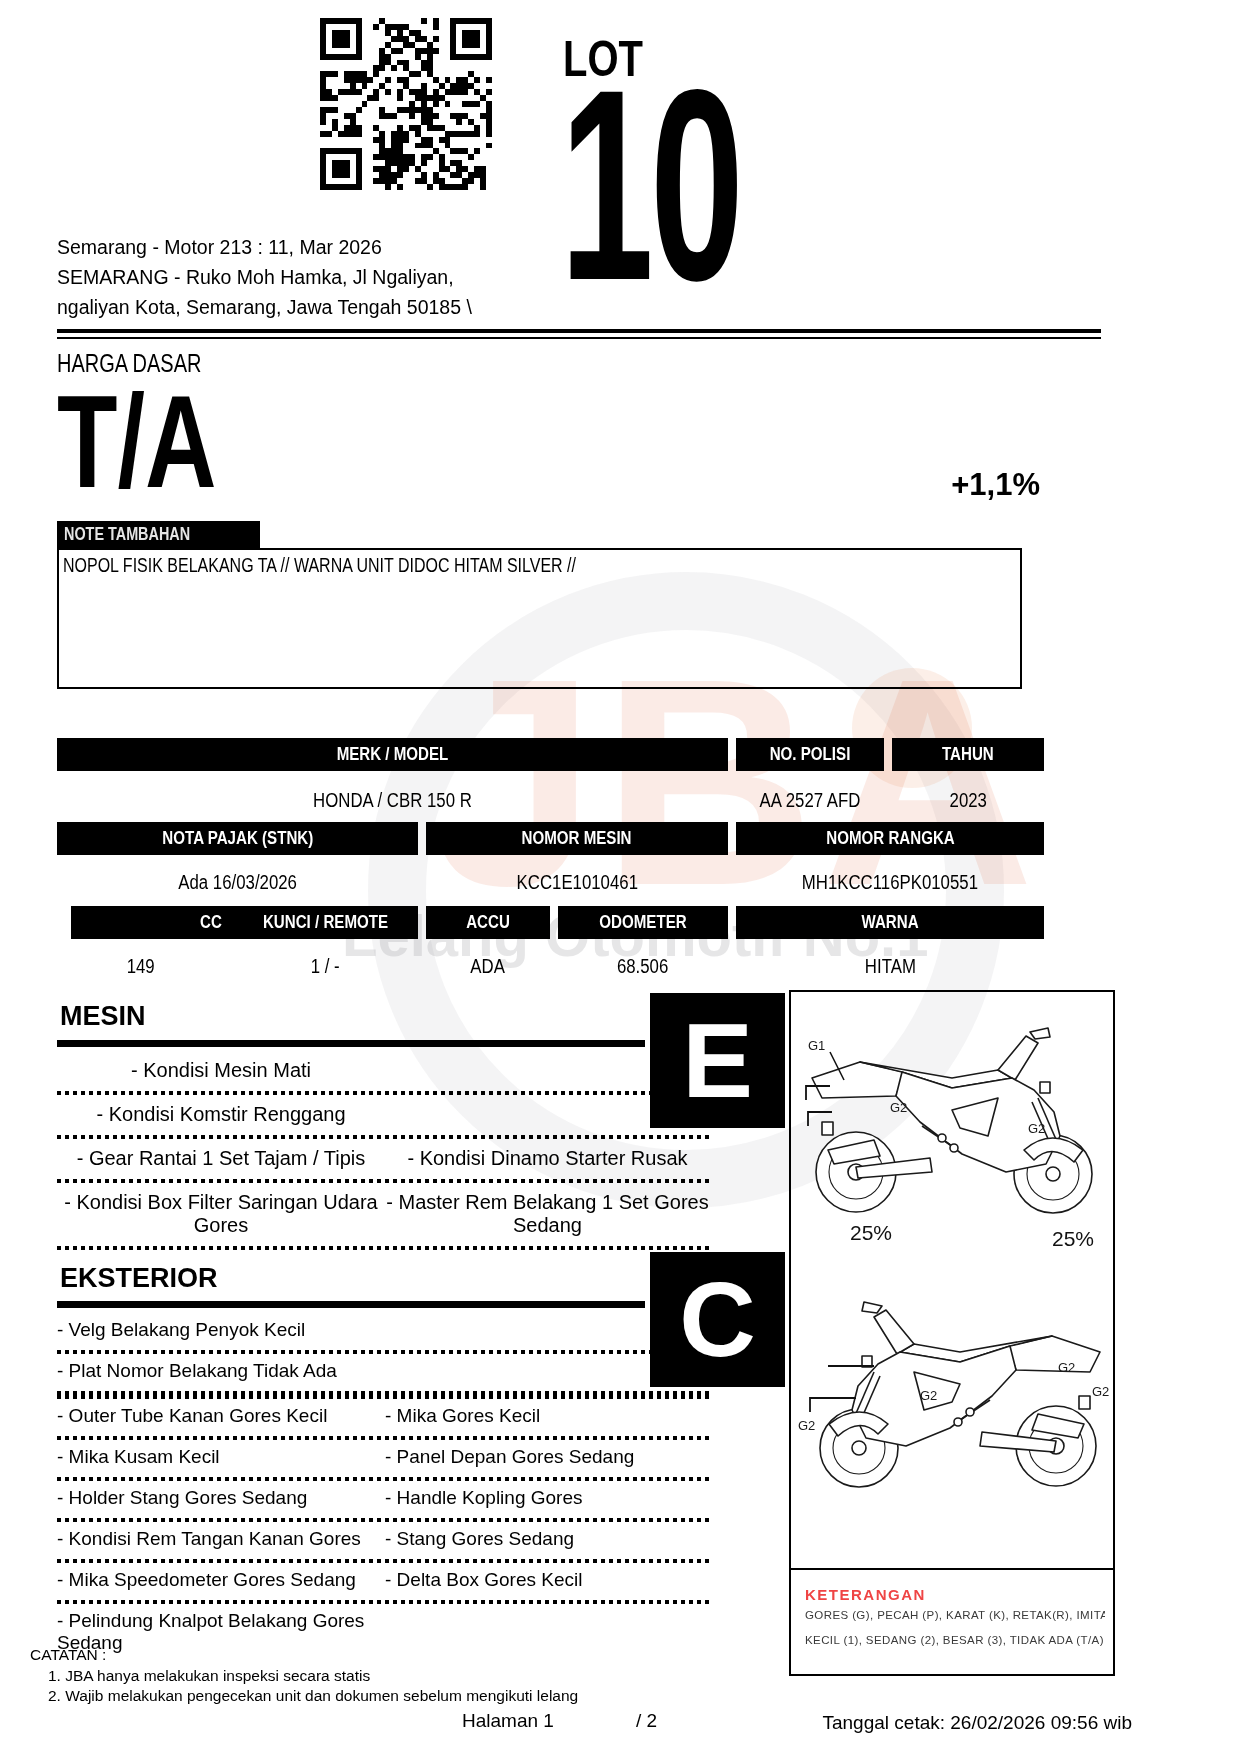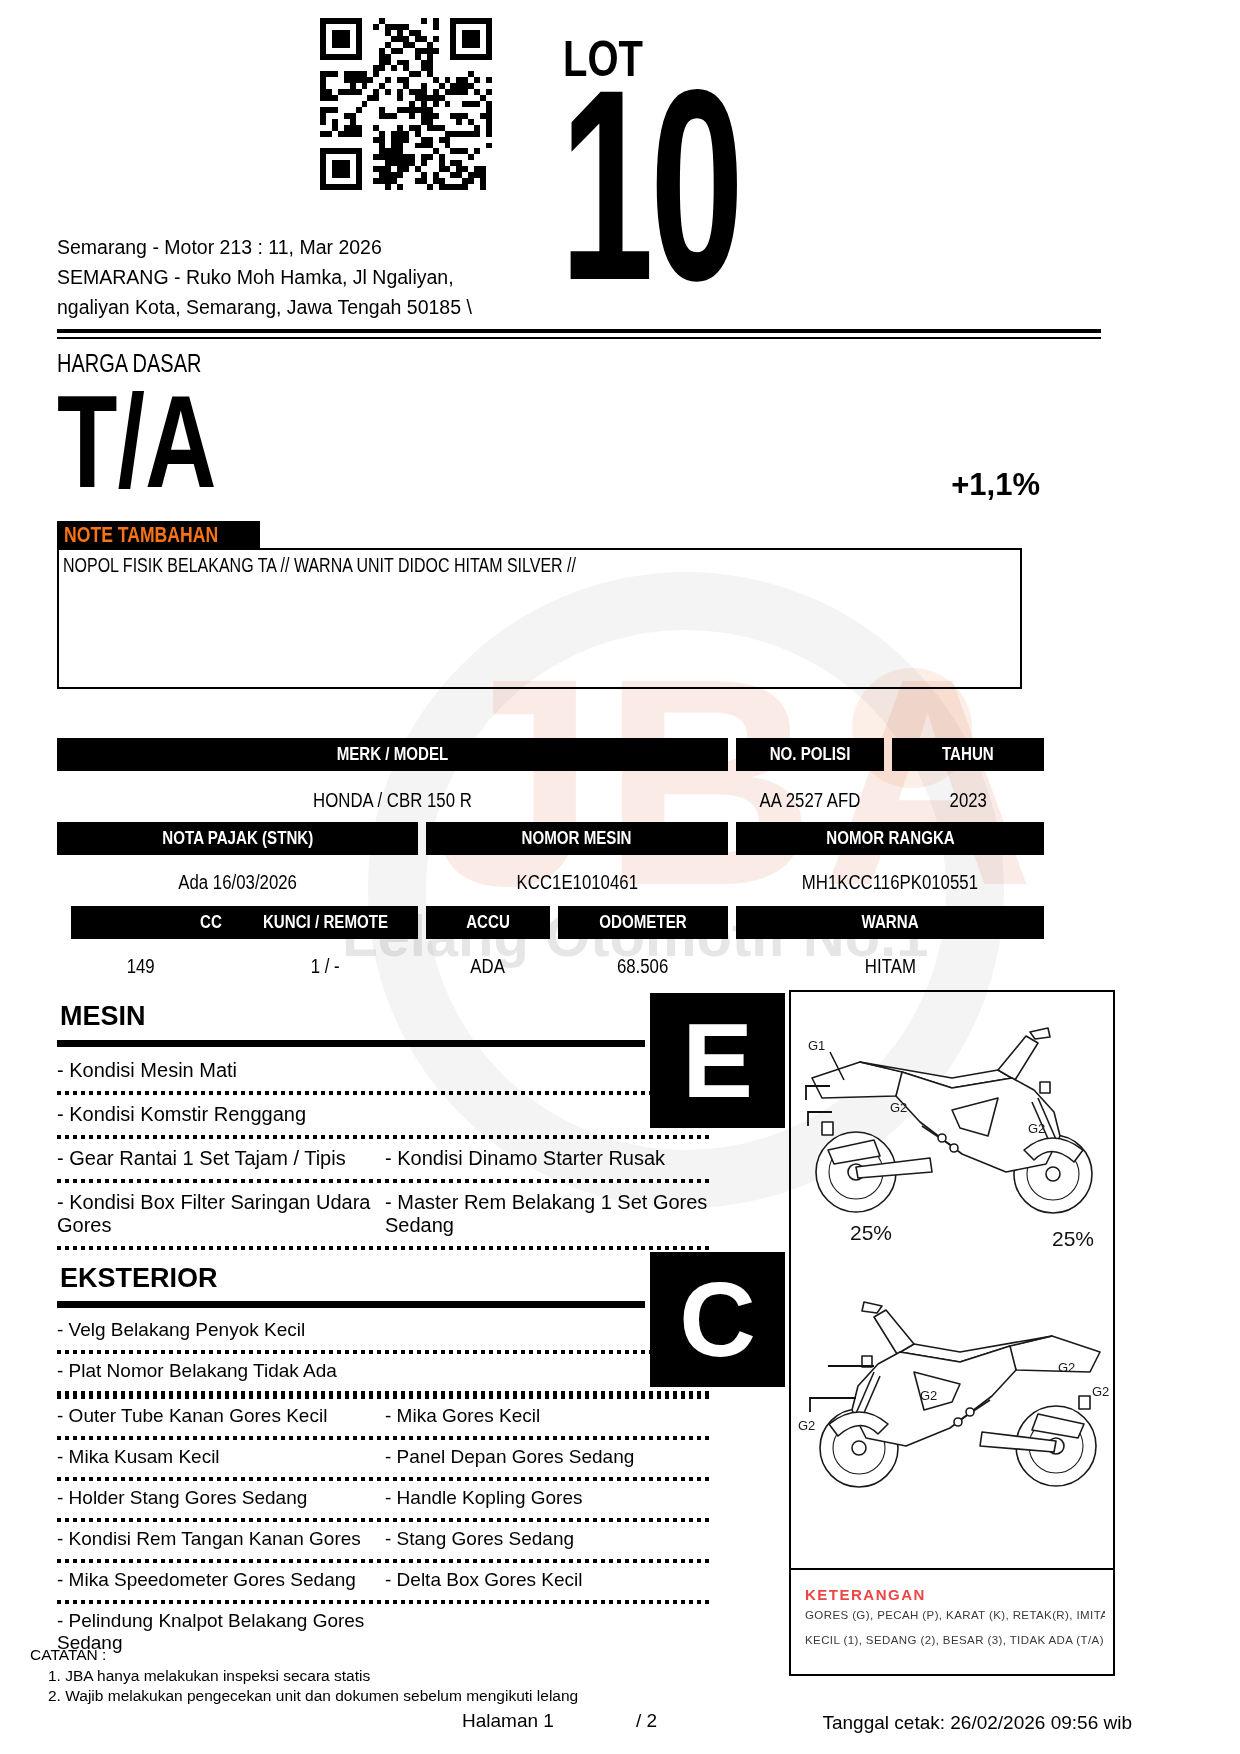--- a/index.html
+++ b/index.html
@@ -13,22 +13,22 @@
   
   .lot-word{font-size:50px;font-weight:bold;}
   .lot-num{font-size:272px;font-weight:bold;line-height:218px;letter-spacing:-6px;
            transform:scaleX(.62);transform-origin:0 0;white-space:nowrap;}
   .addr{font-size:19.5px;line-height:30px;}
   
   .double-rule{border-top:4px solid #000;border-bottom:2px solid #000;height:4px;}
   .harga-label{font-size:25px;}
   .harga-value{font-size:132px;font-weight:bold;line-height:100px;transform:scaleX(.75);transform-origin:0 0;}
   .pct{font-size:31px;font-weight:bold;text-align:right;}
-  .note-bar{background:#000;color:#f97316;height:27px;display:flex;align-items:center;padding-left:7px;
-            font-size:22px;font-weight:bold;}
+  .note-bar{background:#000;color:#e5e5e5;height:27px;display:flex;align-items:center;padding-left:7px;
+            font-size:18px;font-weight:bold;}
   .note-box{border:2px solid #000;font-size:20px;}
   
   .tbar{position:absolute;background:#000;color:#fff;height:33px;display:flex;align-items:center;
         justify-content:center;font-size:18px;font-weight:bold;z-index:2;}
   .tval{position:absolute;height:28px;display:flex;align-items:center;justify-content:center;
         font-size:20px;z-index:2;}
   
   .sect{font-size:27px;font-weight:bold;z-index:2;}
   .ubar{height:7px;background:#000;z-index:2;}
   .sec-list{z-index:2;}
@@ -453,21 +453,21 @@
   <div class="tval" style="left:558px;top:952px;width:170px;">
       <span class="cxc">68.506</span>
     </div>
   <div class="tval" style="left:736px;top:952px;width:308px;">
       <span class="cxc">HITAM</span>
     </div>
 
   <div class="abs sect" style="left:60px;top:1001px;">MESIN</div>
   <div class="abs ubar" style="left:57px;top:1040px;width:588px;"></div>
   <div class="abs badge" style="left:650px;top:993px;">E</div>
-  <div class="abs sec-list mesin" style="left:57px;top:1051px;width:653px;">
+  <div class="abs sec-list mesin" style="left:57px;top:1051px;width:653px;text-align:center;">
     <div class="srow">
         <span class="l">- Kondisi Mesin Mati</span>
         <span class="r"></span>
       </div>
     <div class="dot"></div>
     <div class="srow">
         <span class="l">- Kondisi Komstir Renggang</span>
         <span class="r"></span>
       </div>
     <div class="dot"></div>

